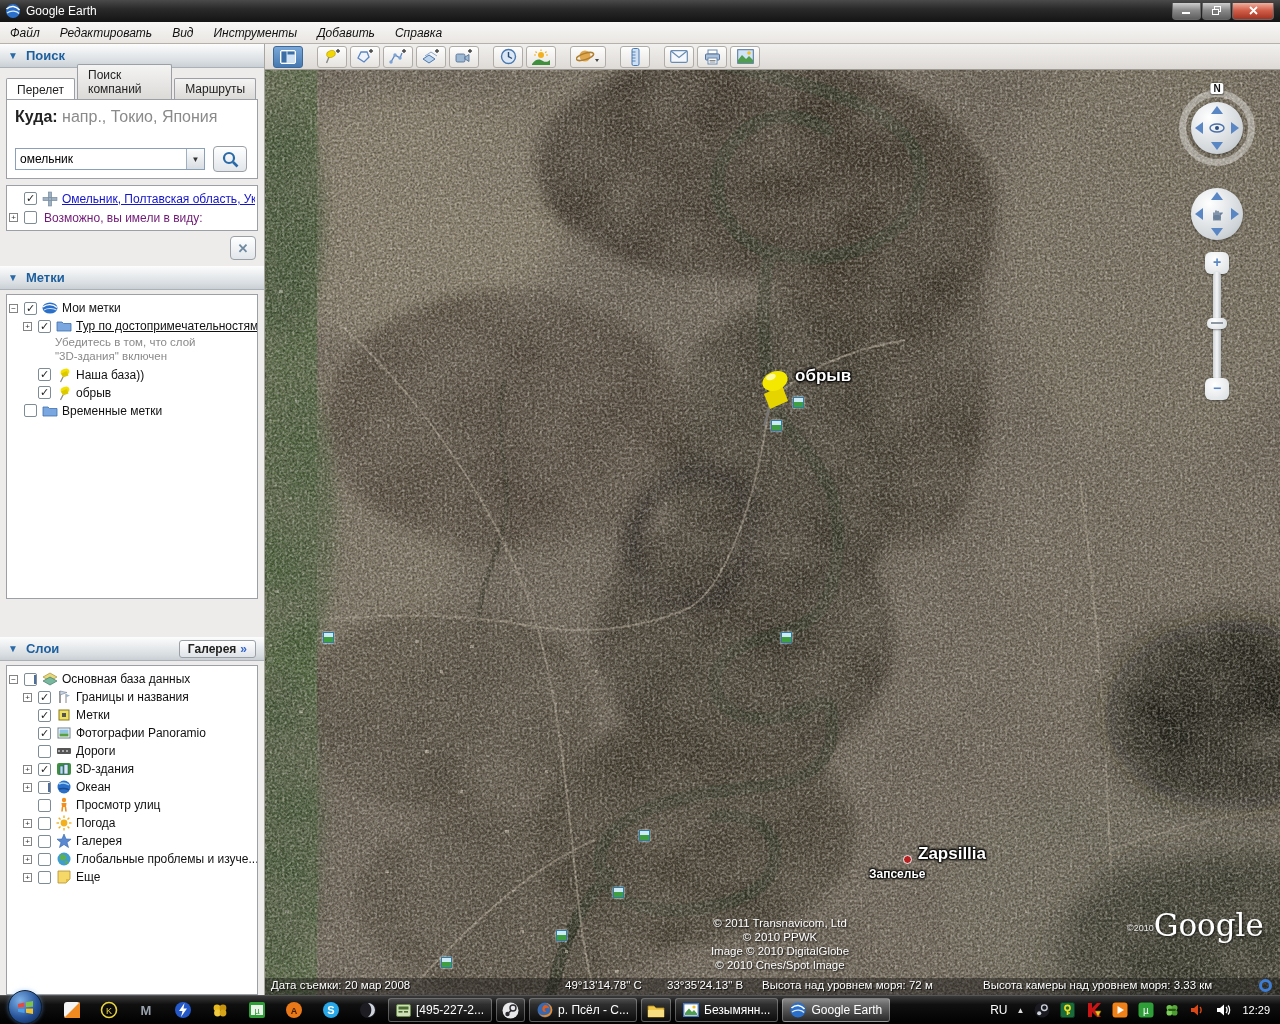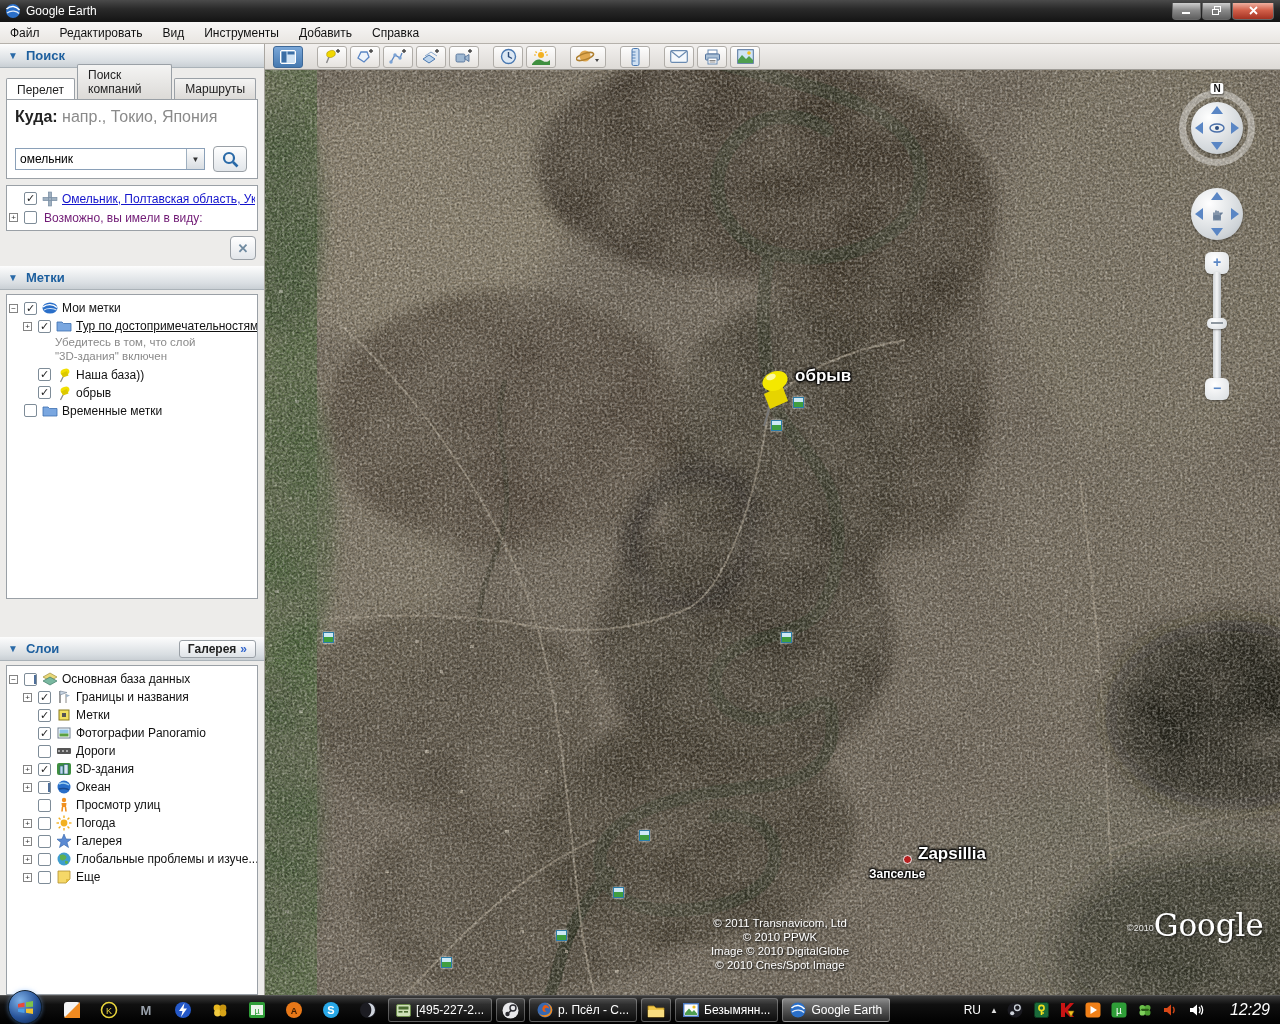--- a/index.html
+++ b/index.html
@@ -14,21 +14,21 @@
   .win-ctrls { margin-left:auto; display:flex; padding-right:6px; }
   .wbtn { width:29px; height:17px; border:1px solid #666; border-top:none;
     border-radius:0 0 4px 4px; background:linear-gradient(#cfcfcf,#8a8a8a 45%,#5f5f5f);
     display:flex; align-items:center; justify-content:center; margin-left:1px; }
   .wbtn.close { background:linear-gradient(#f0b0a0,#d2604a 45%,#a33222); width:42px; }
   .wbtn svg { display:block; }
 
   
   .menubar { height:22px; background:linear-gradient(#f8f7f6,#e9e6e2);
     border-bottom:1px solid #b5b1ab; display:flex; align-items:center; font-size:12px; color:#111; }
-  .menu-item { padding:14px 10px; height:100%; display:flex; align-items:center; }
+  .menu-item { padding:14px 10px; height:100%; display:flex; align-items:center;font-style:italic; }
 
   
   .bodyrow { display:flex; height:951px; }
   .sidebar { width:265px; background:#edecea; border-right:1px solid #a9a6a1;
     display:flex; flex-direction:column; font-size:12px; }
   .main { width:1015px; display:flex; flex-direction:column; }
 
   
   .panel-header { height:24px; background:linear-gradient(#fdfdfd,#d9dee2 75%,#c9cfd4);
     border-bottom:1px solid #aab2b8; display:flex; align-items:center; padding:0 8px;
@@ -152,21 +152,21 @@
   .ql .qico { width:20px; height:20px; display:flex; align-items:center; justify-content:center; }
   .tb-btn { height:24px; border:1px solid rgba(255,255,255,.28); border-radius:3px; margin-right:4px;
     background:linear-gradient(rgba(255,255,255,.16),rgba(255,255,255,.04));
     color:#fff; font-size:12px; display:flex; align-items:center; padding:0 7px; gap:5px; white-space:nowrap; }
   .tb-btn.active { background:linear-gradient(rgba(255,255,255,.45),rgba(255,255,255,.15)); }
   .tb-btn.icononly { padding:0 5px; }
   .tray { margin-left:auto; display:flex; align-items:center; gap:9px; padding-right:10px; color:#fff; }
   .tray .lang { font-size:12px; }
   .tray .hidden-arrow { color:#ddd; font-size:8px; }
   .tray .tico { width:17px; height:17px; display:flex; align-items:center; justify-content:center; }
-  .clock { font-size:16px; margin-left:15px;font-style:italic; }
+  .clock { font-size:11px; margin-left:1px; }
 </style>
 </head>
 <body>
 
 <div class="screen">
 
   <div class="titlebar">
     <svg class="ge-ico" viewBox="0 0 16 16">
       <circle cx="8" cy="8" r="7" fill="#2a6fc9"></circle>
       <path d="M1.5,6 C6,2 11,3 14.5,7" stroke="#fff" stroke-width="1.6" fill="none"></path>
@@ -777,20 +777,28 @@
               </svg>
           </div>
           <div class="zoomctl">
             <div class="zbtn">+</div>
             <div class="ztrack"></div>
             <div class="zhandle"></div>
             <div class="zbtn minus">−</div>
           </div>
         </div>
 
+        <div class="mstatus">
+          <span style="left:6px">Дата съемки: 20 мар 2008</span>
+          <span style="left:300px">49°13'14.78" С</span>
+          <span style="left:402px">33°35'24.13" В</span>
+          <span style="left:497px">Высота над уровнем моря:   72 м</span>
+          <span style="left:718px">Высота камеры над уровнем моря:    3.33 км</span>
+          <span class="loadring"></span>
+        </div>
       </div>
     </div>
   </div>
 
   <div class="taskbar">
     <div class="orb">
       <svg width="17" height="15" viewBox="0 0 17 15">
         <path d="M1,4 L7.5,2.6 L7.5,7 L1,7.6 Z" fill="#e84a3c"></path>
         <path d="M9,2.3 L16,1 L16,6.7 L9,7 Z" fill="#7ec24a"></path>
         <path d="M1,9 L7.5,8.7 L7.5,13 L1,11.8 Z" fill="#4a9de8"></path>

